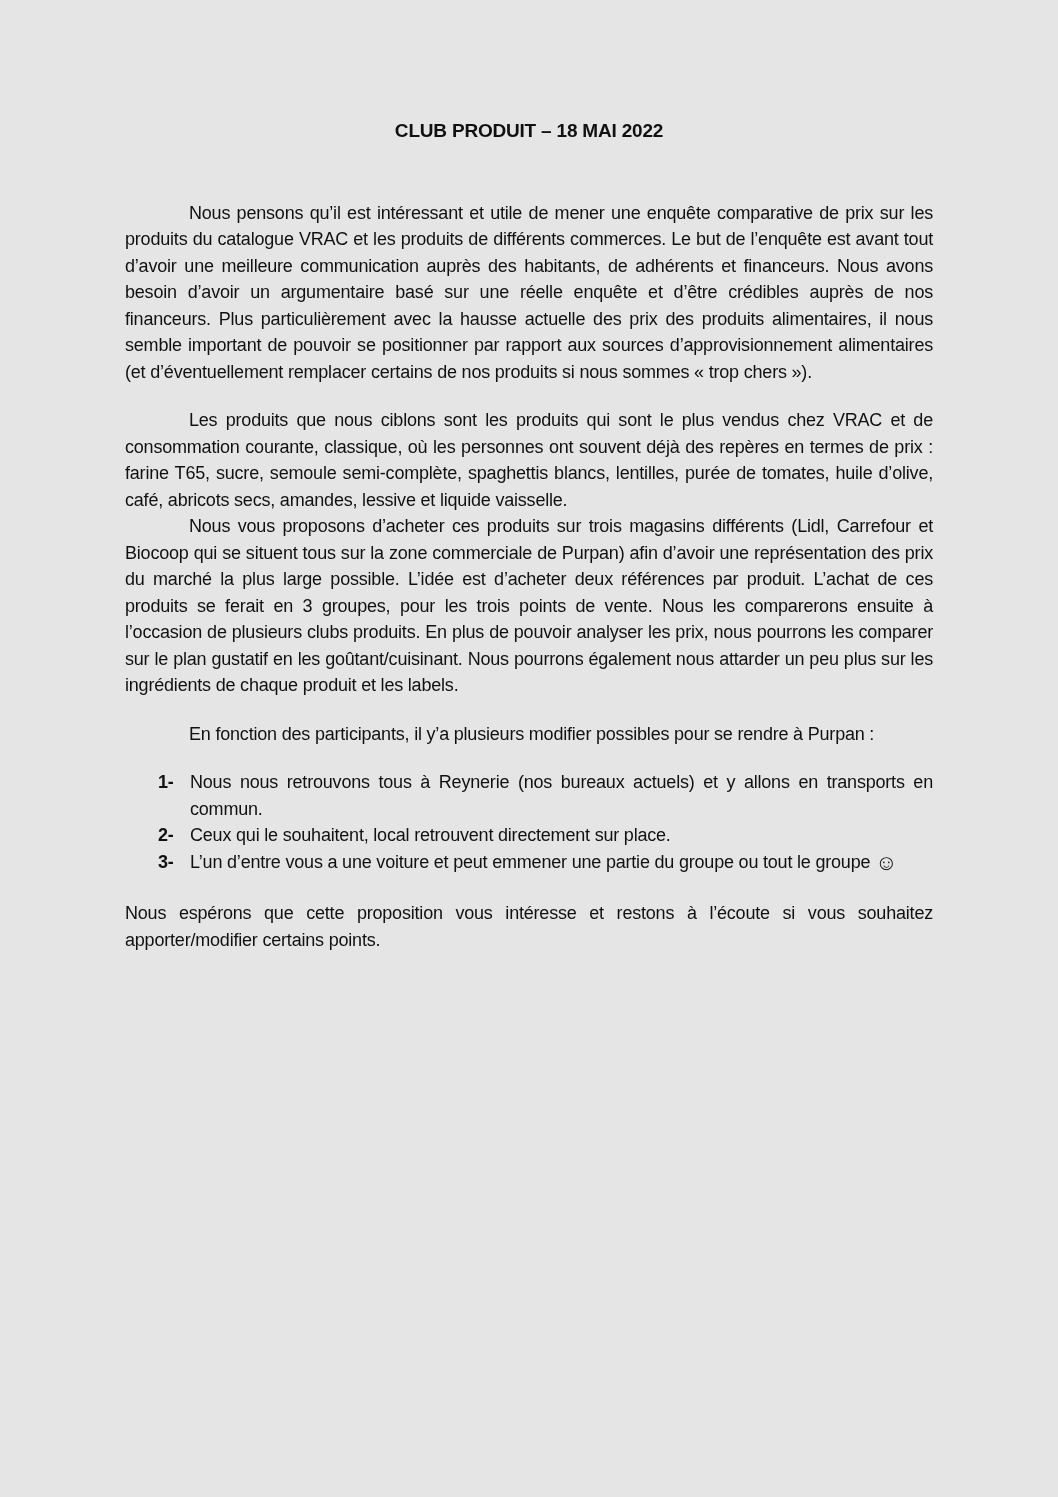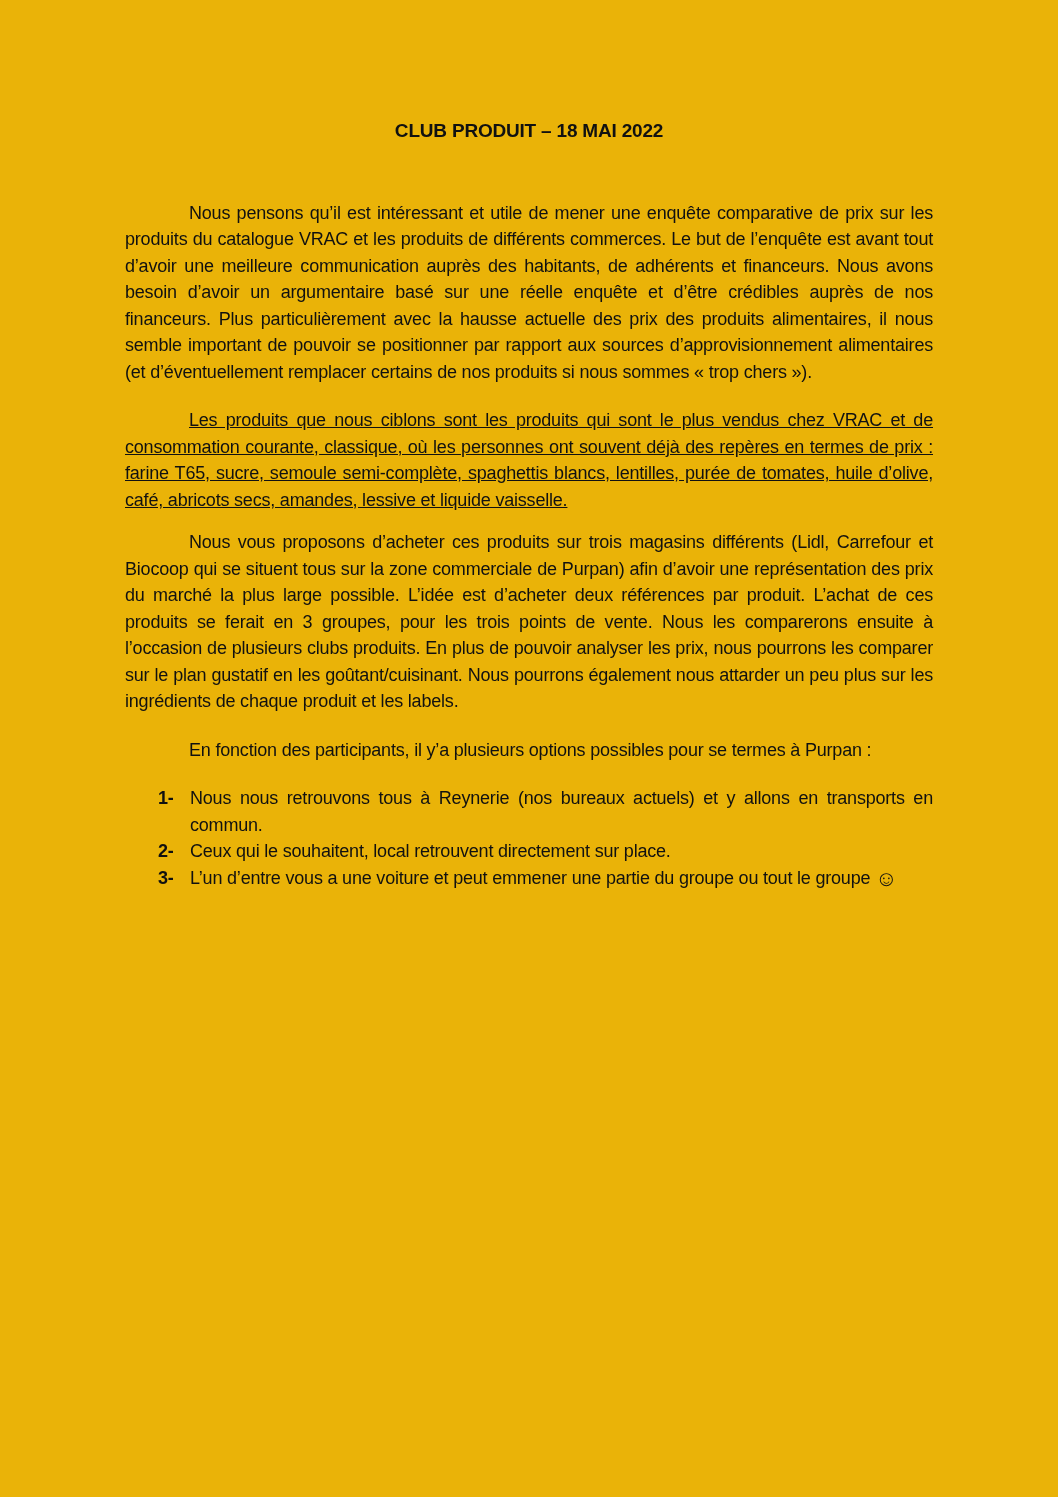--- a/index.html
+++ b/index.html
@@ -4,21 +4,21 @@
 <style>
   html, body {
     margin: 0;
     padding: 0;
     background: #ffffff;
   }
   .page {
     position: relative;
     width: 1058px;
     height: 1497px;
-    background: #eab308;
+    background: #e5e5e5;
     box-sizing: border-box;
     padding: 118px 125px 0 125px;
     font-family: "Liberation Sans", sans-serif;
     font-size: 18px;
     line-height: 26.5px;
     color: #111111;
     letter-spacing: -0.2px;
   }
   .doc-title {
     margin: 0 0 55px 0;
@@ -28,22 +28,21 @@
     color: #111111;
   }
   .para {
     margin: 0 0 22px 0;
     text-align: justify;
   }
   .para.indent {
     text-indent: 64px;
   }
   .para.no-gap {
-    margin-bottom: 16px;
-    text-decoration: underline;
+    margin-bottom: 0;
   }
   .options-list {
     margin: 0 0 25px 0;
     padding: 0;
     list-style: none;
   }
   .list-item {
     display: flex;
     align-items: flex-start;
   }
@@ -74,32 +73,33 @@
 
   <h1 class="doc-title">CLUB PRODUIT – 18 MAI 2022</h1>
 
   <p class="para indent">Nous pensons qu’il est intéressant et utile de mener une enquête comparative de prix sur les produits du catalogue VRAC et les produits de différents commerces. Le but de l’enquête est avant tout d’avoir une meilleure communication auprès des habitants, de adhérents et financeurs. Nous avons besoin d’avoir un argumentaire basé sur une réelle enquête et d’être crédibles auprès de nos financeurs. Plus particulièrement avec la hausse actuelle des prix des produits alimentaires, il nous semble important de pouvoir se positionner par rapport aux sources d’approvisionnement alimentaires (et d’éventuellement remplacer certains de nos produits si nous sommes « trop chers »).</p>
 
 
   <p class="para indent no-gap">Les produits que nous ciblons sont les produits qui sont le plus vendus chez VRAC et de consommation courante, classique, où les personnes ont souvent déjà des repères en termes de prix : farine T65, sucre, semoule semi-complète, spaghettis blancs, lentilles, purée de tomates, huile d’olive, café, abricots secs, amandes, lessive et liquide vaisselle.</p>
 
   <p class="para indent">Nous vous proposons d’acheter ces produits sur trois magasins différents (Lidl, Carrefour et Biocoop qui se situent tous sur la zone commerciale de Purpan) afin d’avoir une représentation des prix du marché la plus large possible. L’idée est d’acheter deux références par produit. L’achat de ces produits se ferait en 3 groupes, pour les trois points de vente. Nous les comparerons ensuite à l’occasion de plusieurs clubs produits. En plus de pouvoir analyser les prix, nous pourrons les comparer sur le plan gustatif en les goûtant/cuisinant. Nous pourrons également nous attarder un peu plus sur les ingrédients de chaque produit et les labels.</p>
 
-  <p class="para indent">En fonction des participants, il y’a plusieurs options possibles pour se termes à Purpan :</p>
+  <p class="para indent">En fonction des participants, il y’a plusieurs modifier possibles pour se rendre à Purpan :</p>
 
   <ol class="options-list">
     <li class="list-item">
       <span class="list-marker">1-</span>
       <span class="list-text">Nous nous retrouvons tous à Reynerie (nos bureaux actuels) et y allons en transports en commun.</span>
     </li>
     <li class="list-item">
       <span class="list-marker">2-</span>
       <span class="list-text">Ceux qui le souhaitent, local retrouvent directement sur place.</span>
     </li>
     <li class="list-item">
       <span class="list-marker">3-</span>
       <span class="list-text"><span>L’un d’entre vous a une voiture et peut emmener une partie du groupe ou tout le groupe </span><span class="smiley">☺</span></span>
     </li>
   </ol>
 
+  <p class="para">Nous espérons que cette proposition vous intéresse et restons à l’écoute si vous souhaitez apporter/modifier certains points.</p>
 
 
 </div>
 
 </body></html>

